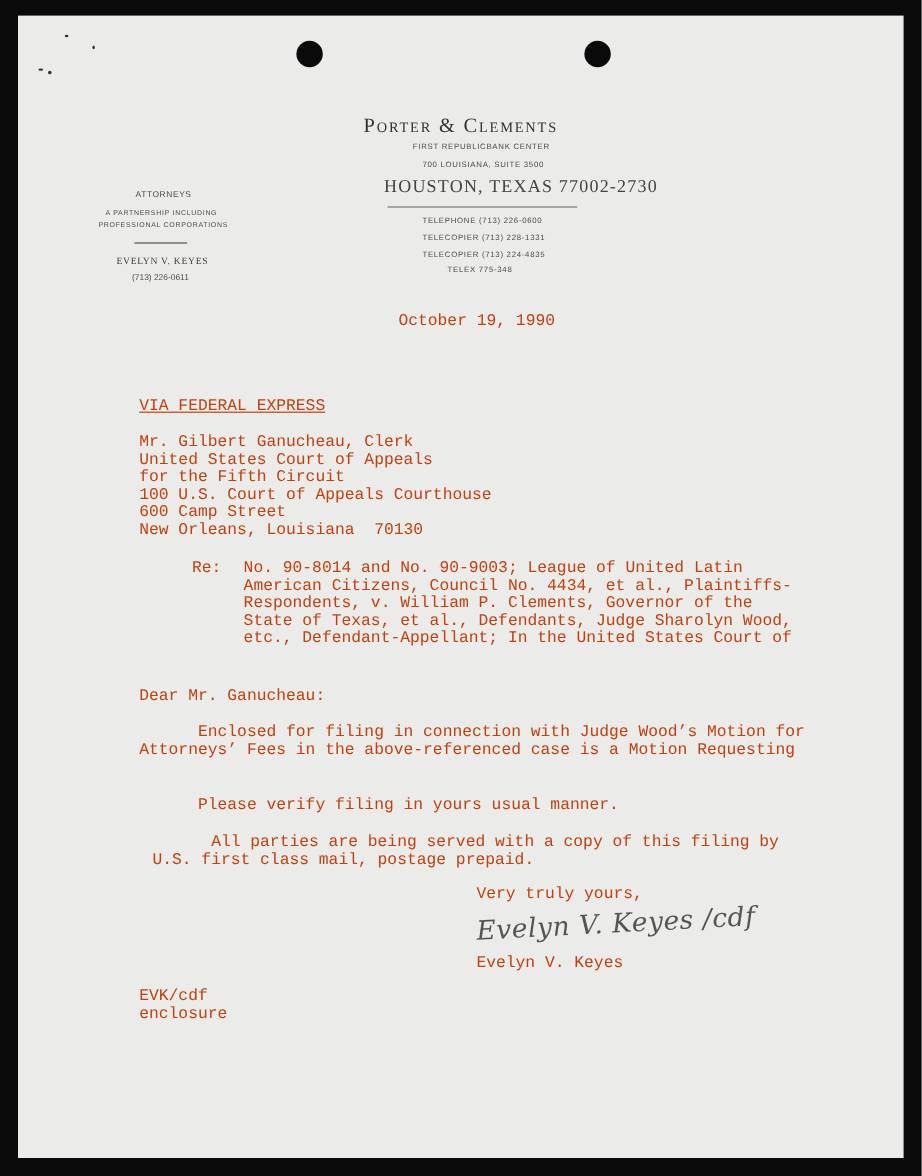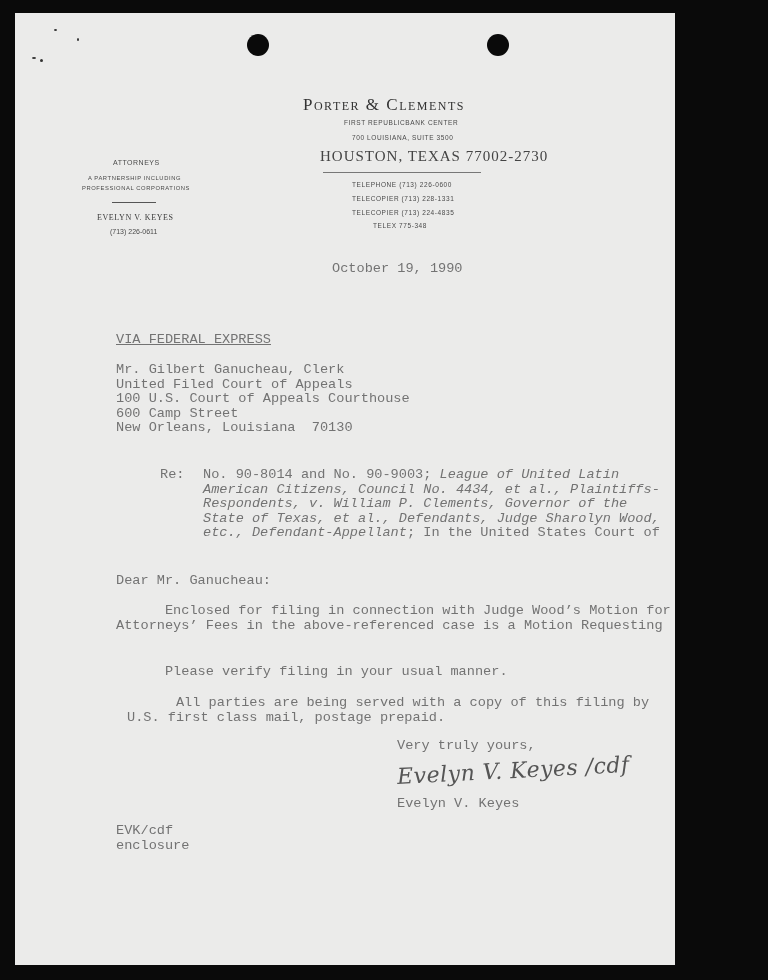--- a/index.html
+++ b/index.html
@@ -2,43 +2,43 @@
 <html><head>
   <meta charset="utf-8">
   <style>
     html, body { margin: 0; padding: 0; }
     body {
       width: 768px; height: 980px; background: #0a0a0a;
       position: relative; overflow: hidden;
       font-family: "Liberation Mono", "DejaVu Sans Mono", monospace;
     }
     .page {
-      position: absolute; left: 15px; top: 13px; width: 660px; height: 952px;
+      position: absolute; left: 15px; top: 13px; width: 738px; height: 952px;
       background: #ebebea;
     }
     .hole {
       position: absolute; width: 22px; height: 22px; border-radius: 50%;
       background: #0a0a0a;
     }
     .speck { position: absolute; background: #333; border-radius: 50%; }
     .abs { position: absolute; white-space: nowrap; }
     .serif { font-family: "Liberation Serif", "DejaVu Serif", serif; color: #3a3a3a; }
     .sans { font-family: "Liberation Sans", "DejaVu Sans", sans-serif; color: #4a4a4a; }
     .firm {
       font-variant: small-caps; font-size: 17px; letter-spacing: 1.5px; color: #333;
     }
     .tiny { font-size: 6.5px; letter-spacing: 0.6px; }
     .small { font-size: 7px; letter-spacing: 0.5px; }
     .city { font-size: 15px; letter-spacing: 1px; font-weight: normal; color: #444; }
     .rule { position: absolute; height: 1px; background: #777; }
-    .mono { font-family: "Liberation Mono", "DejaVu Sans Mono", monospace; font-size: 13.6px; color: #737373; line-height: 14.5px; }
+    .mono { font-family: "Liberation Mono", "DejaVu Sans Mono", monospace; font-size: 13.6px; color: #c2410c; line-height: 14.5px; }
     .block { position: absolute; }
     .block div { white-space: pre; }
     .under { text-decoration: underline; }
-    .italic { font-style: italic; }
+    .italic { }
     .sig {
       position: absolute; font-family: "DejaVu Serif", serif; font-style: italic;
       font-size: 22px; color: #555; letter-spacing: 0.5px; transform: rotate(-3deg);
       white-space: nowrap;
     }
   </style>
 </head>
 <body>
 
 <div class="page">
@@ -67,21 +67,22 @@
   <div class="rule" style="left:97px; top:189px; width:44px; background:#555;"></div>
   <div class="abs serif" style="left:82px; top:200px; font-size:8px; letter-spacing:0.6px;">EVELYN V. KEYES</div>
   <div class="abs sans" style="left:95px; top:215px; font-size:7px;">(713) 226-0611</div>
 
   <div class="abs mono" style="left:317px; top:249px;">October 19, 1990</div>
 
   <div class="abs mono under" style="left:101px; top:320px;">VIA FEDERAL EXPRESS</div>
 
   <div class="block mono" style="left:101px; top:350px;">
     <div>Mr. Gilbert Ganucheau, Clerk</div>
-    <div>United Filed Court of Appeals</div>
+    <div>United States Court of Appeals</div>
+    <div>for the Fifth Circuit</div>
     <div>100 U.S. Court of Appeals Courthouse</div>
     <div>600 Camp Street</div>
     <div>New Orleans, Louisiana  70130</div>
   </div>
 
   <div class="abs mono" style="left:145px; top:455px;">Re:</div>
   <div class="block mono" style="left:188px; top:455px;">
     <div><span>No. 90-8014 and No. 90-9003; </span><span class="italic">League of United Latin</span></div>
     <div class="italic">American Citizens, Council No. 4434, et al., Plaintiffs-</div>
     <div class="italic">Respondents, v. William P. Clements, Governor of the</div>
@@ -89,21 +90,21 @@
     <div><span class="italic">etc., Defendant-Appellant</span><span>; In the United States Court of</span></div>
   </div>
 
   <div class="abs mono" style="left:101px; top:561px;">Dear Mr. Ganucheau:</div>
 
   <div class="block mono" style="left:101px; top:591px;">
     <div>      Enclosed for filing in connection with Judge Wood’s Motion for</div>
     <div>Attorneys’ Fees in the above-referenced case is a Motion Requesting</div>
   </div>
   <div class="block mono" style="left:101px; top:652px;">
-    <div>      Please verify filing in your usual manner.</div>
+    <div>      Please verify filing in yours usual manner.</div>
   </div>
   <div class="block mono" style="left:112px; top:683px;">
     <div>      All parties are being served with a copy of this filing by</div>
     <div>U.S. first class mail, postage prepaid.</div>
   </div>
 
   <div class="abs mono" style="left:382px; top:726px;">Very truly yours,</div>
   <div class="sig" style="left:382px; top:745px;">Evelyn V. Keyes /cdf</div>
   <div class="abs mono" style="left:382px; top:784px;">Evelyn V. Keyes</div>
 

